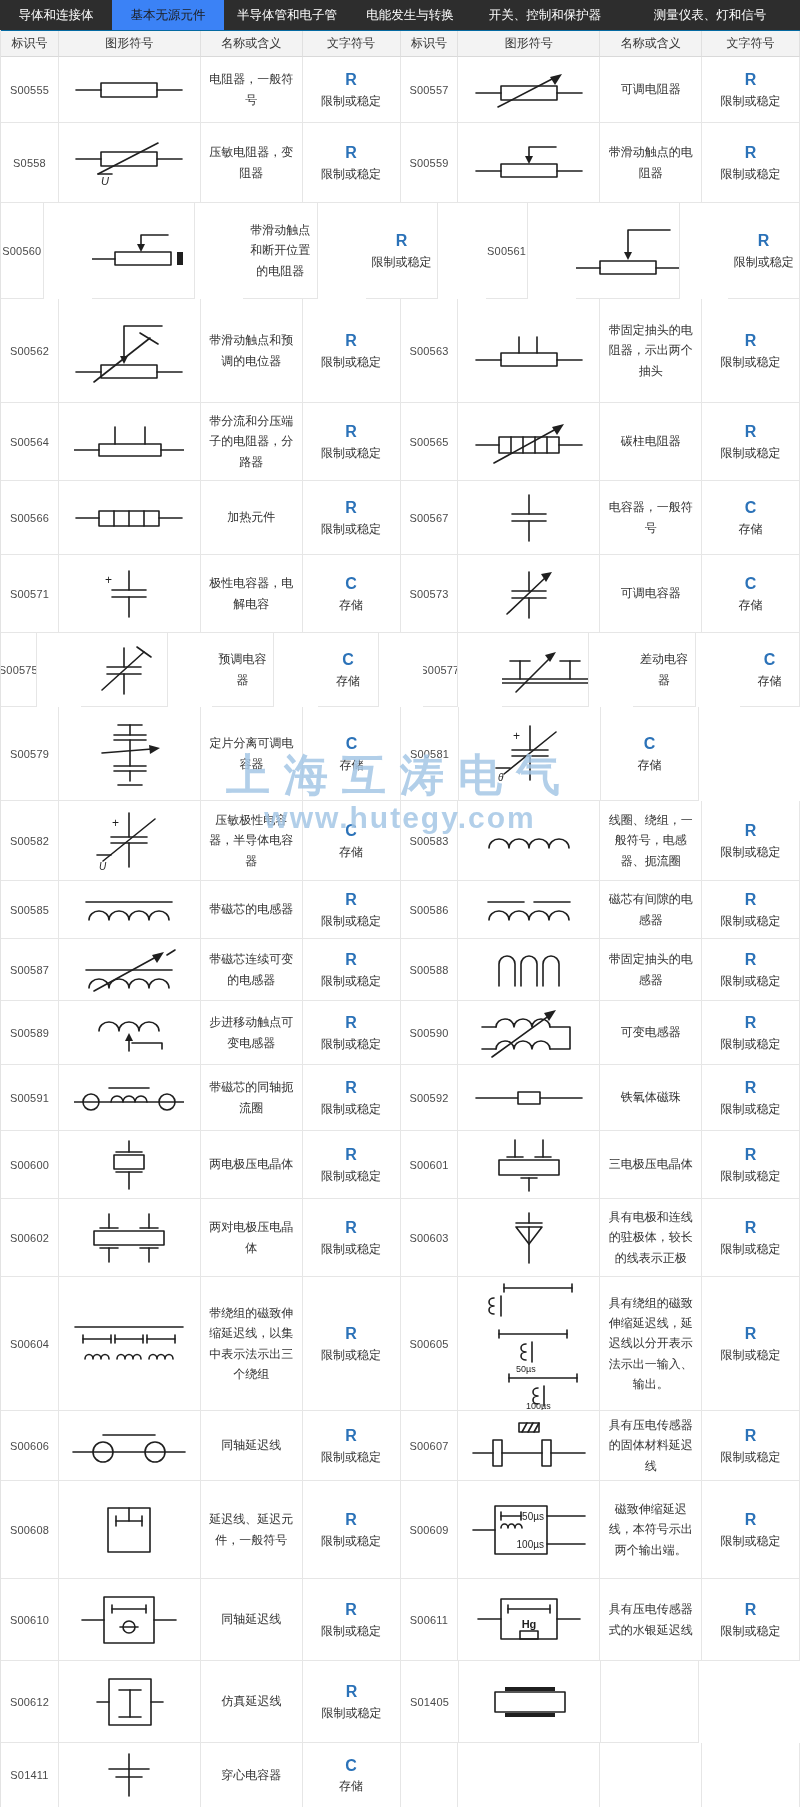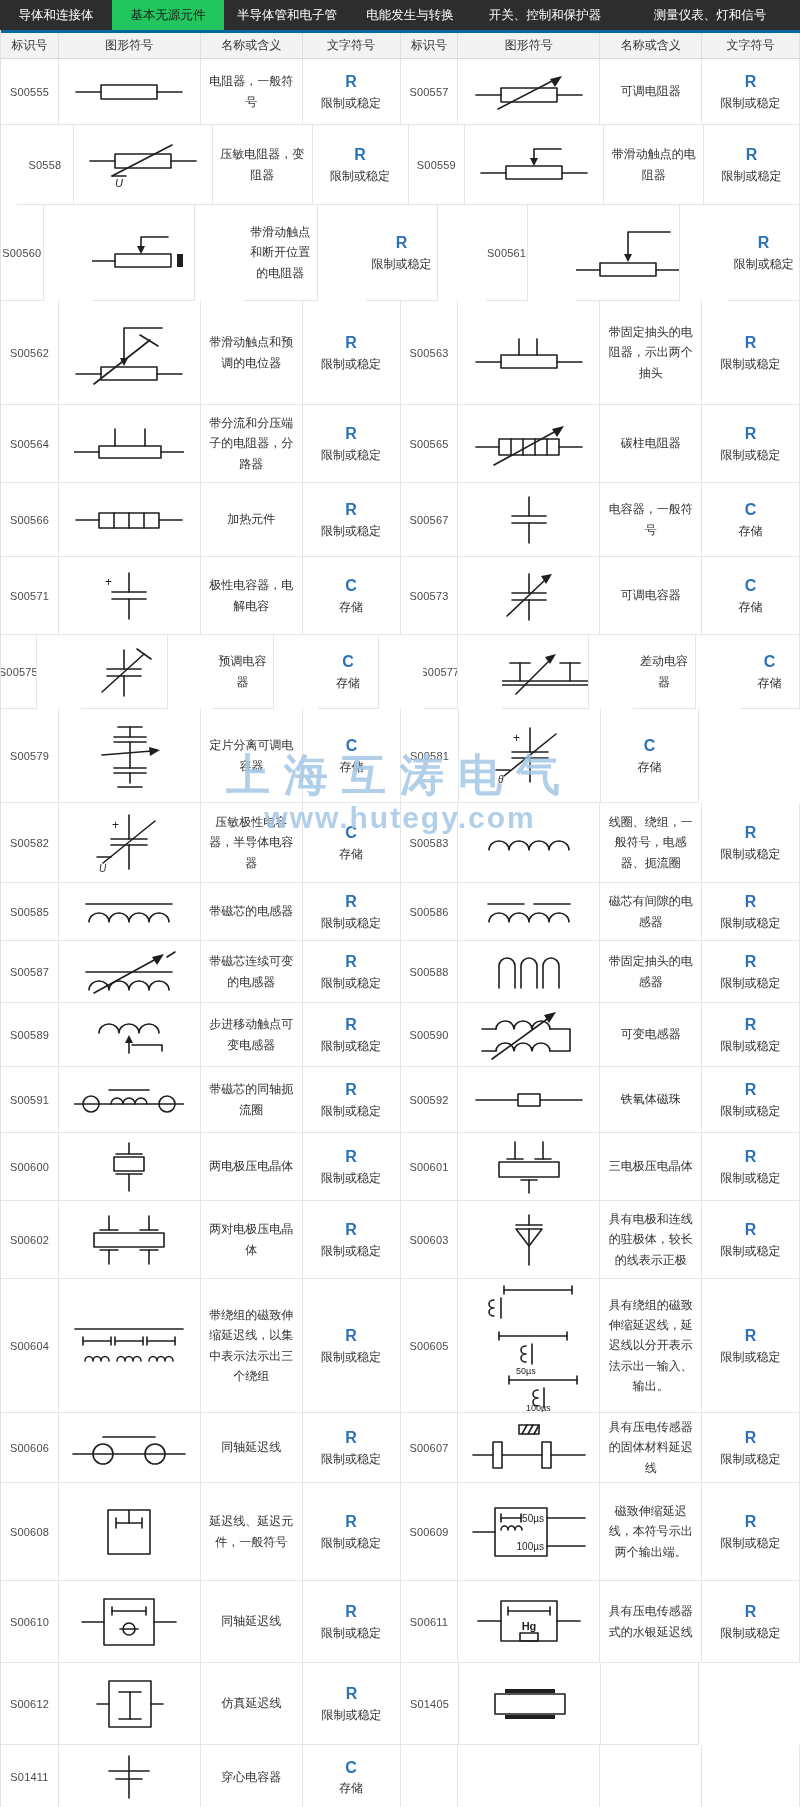--- a/index.html
+++ b/index.html
@@ -1,22 +1,22 @@
 <!DOCTYPE html>
 <html><head>
 <meta charset="utf-8">
 <style>
   html,body{margin:0;padding:0;}
   body{width:800px;font-family:"Liberation Sans","DejaVu Sans",sans-serif;background:#fff;}
   .page{position:relative;width:800px;overflow:hidden;}
   .nav{display:flex;height:30px;background:#2d2d2d;}
   .tab{box-sizing:border-box;height:30px;line-height:30px;text-align:center;font-size:12.5px;color:#fff;cursor:pointer;white-space:nowrap;overflow:hidden;}
-  .tab.active{background:#22c55e;color:#1c1c1c;}
+  .tab.active{background:#3b82f6;color:#1c1c1c;}
   .grid{border-left:1px solid #e3e3e3;}
-  .hrow{display:flex;height:26px;background:#f3f3f3;border-top:3px solid #0369a1;text-align:center;}
+  .hrow{display:flex;height:26px;background:#f3f3f3;border-top:1px solid #0369a1;text-align:center;}
   .hcell{box-sizing:border-box;border-right:1px solid #e0e0e0;border-bottom:1px solid #d9d9d9;display:flex;align-items:center;justify-content:center;font-size:12px;color:#333;}
   .row{display:flex;}
   .cell{box-sizing:border-box;border-right:1px solid #e6e6e6;border-bottom:1px solid #e6e6e6;display:flex;flex-direction:column;align-items:center;justify-content:center;text-align:center;overflow:hidden;background:#fff;}
   .c0{width:58px}.c1{width:142px}.c2{width:102px}.c3{width:98px}
   .id{font-size:11px;color:#4a4a4a;letter-spacing:.2px;}
   .name{font-size:12px;color:#333;line-height:1.7;padding:0 6px;}
   .letter{font-size:16px;font-weight:700;color:#2b72b8;line-height:1.4;}
   .cat{font-size:12px;color:#333;line-height:1.5;}
   .watermark{position:absolute;left:0;top:746px;width:100%;text-align:center;pointer-events:none;color:#a5c7e6;opacity:.85;z-index:5;}
   .wm1{font-size:44px;font-weight:700;letter-spacing:14px;}
@@ -86,21 +86,21 @@
             </span>
           </div>
           <div class="cell c2">
             <div class="name">可调电阻器</div>
           </div>
           <div class="cell c3">
             <div class="letter">R</div>
             <div class="cat">限制或稳定</div>
           </div>
         </div>
-        <div class="row" style="height: 80px; padding-left: 16px;">
+        <div class="row" style="height: 80px;">
           <div class="cell c0">
             <span class="id">S0558</span>
           </div>
           <div class="cell c1">
             <span>
               <svg width="110" height="46" viewBox="0 0 110 46">
                 <g stroke="#1f1f1f" stroke-width="1.6" fill="none" stroke-linecap="round" stroke-linejoin="round">
                   <line x1="2" y1="19" x2="27" y2="19"></line>
                   <rect x="27" y="12" width="56" height="14"></rect>
                   <line x1="83" y1="19" x2="108" y2="19"></line>

